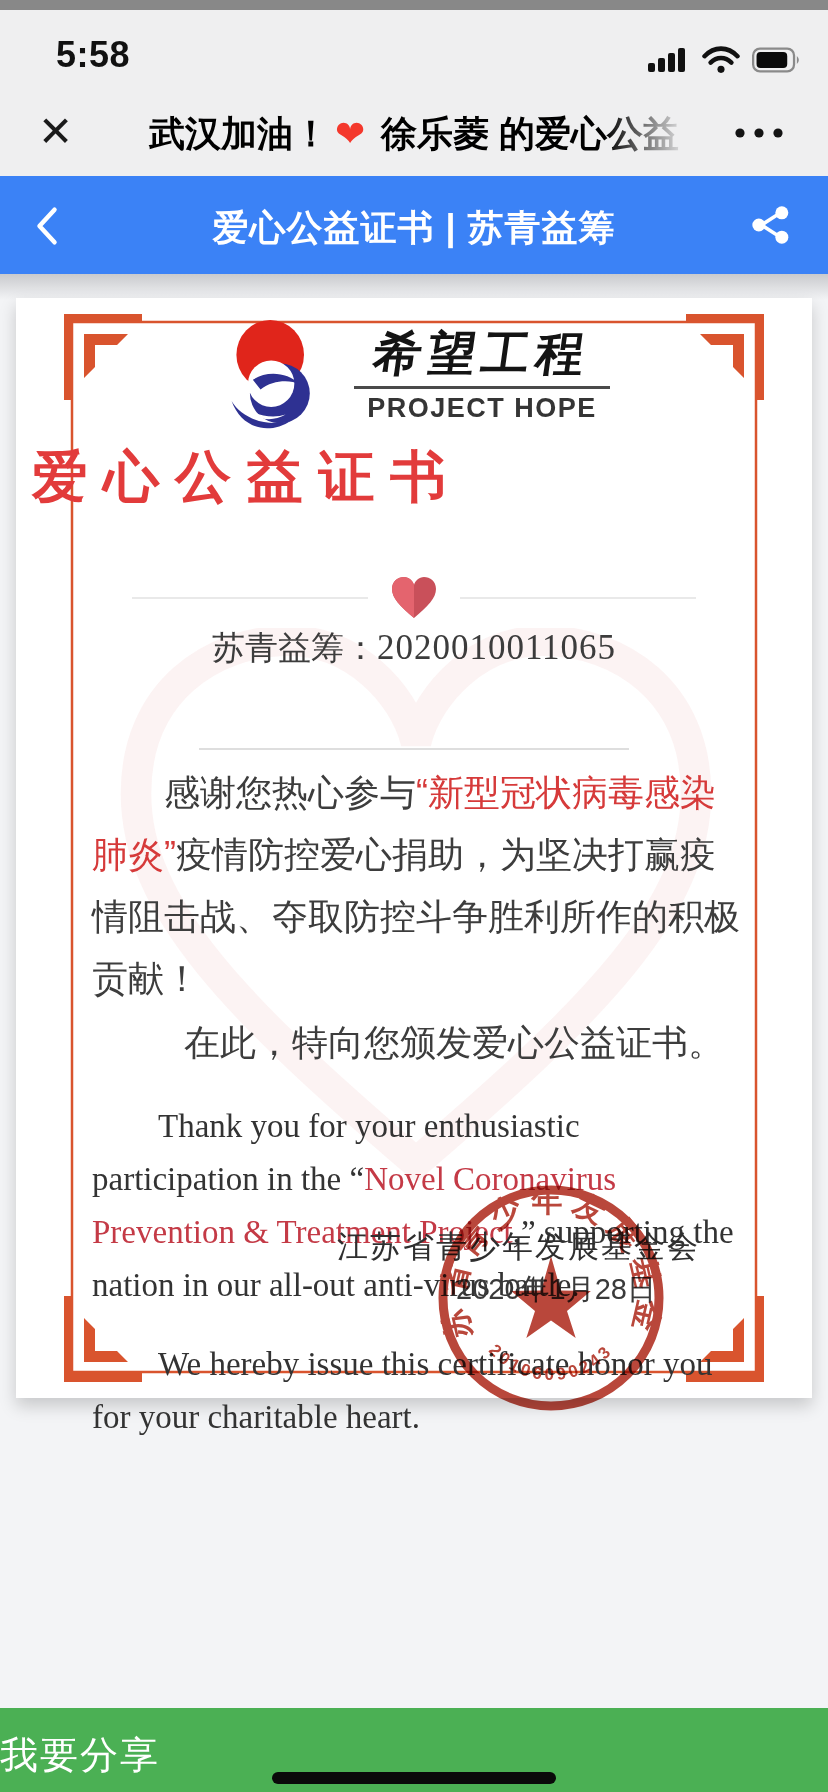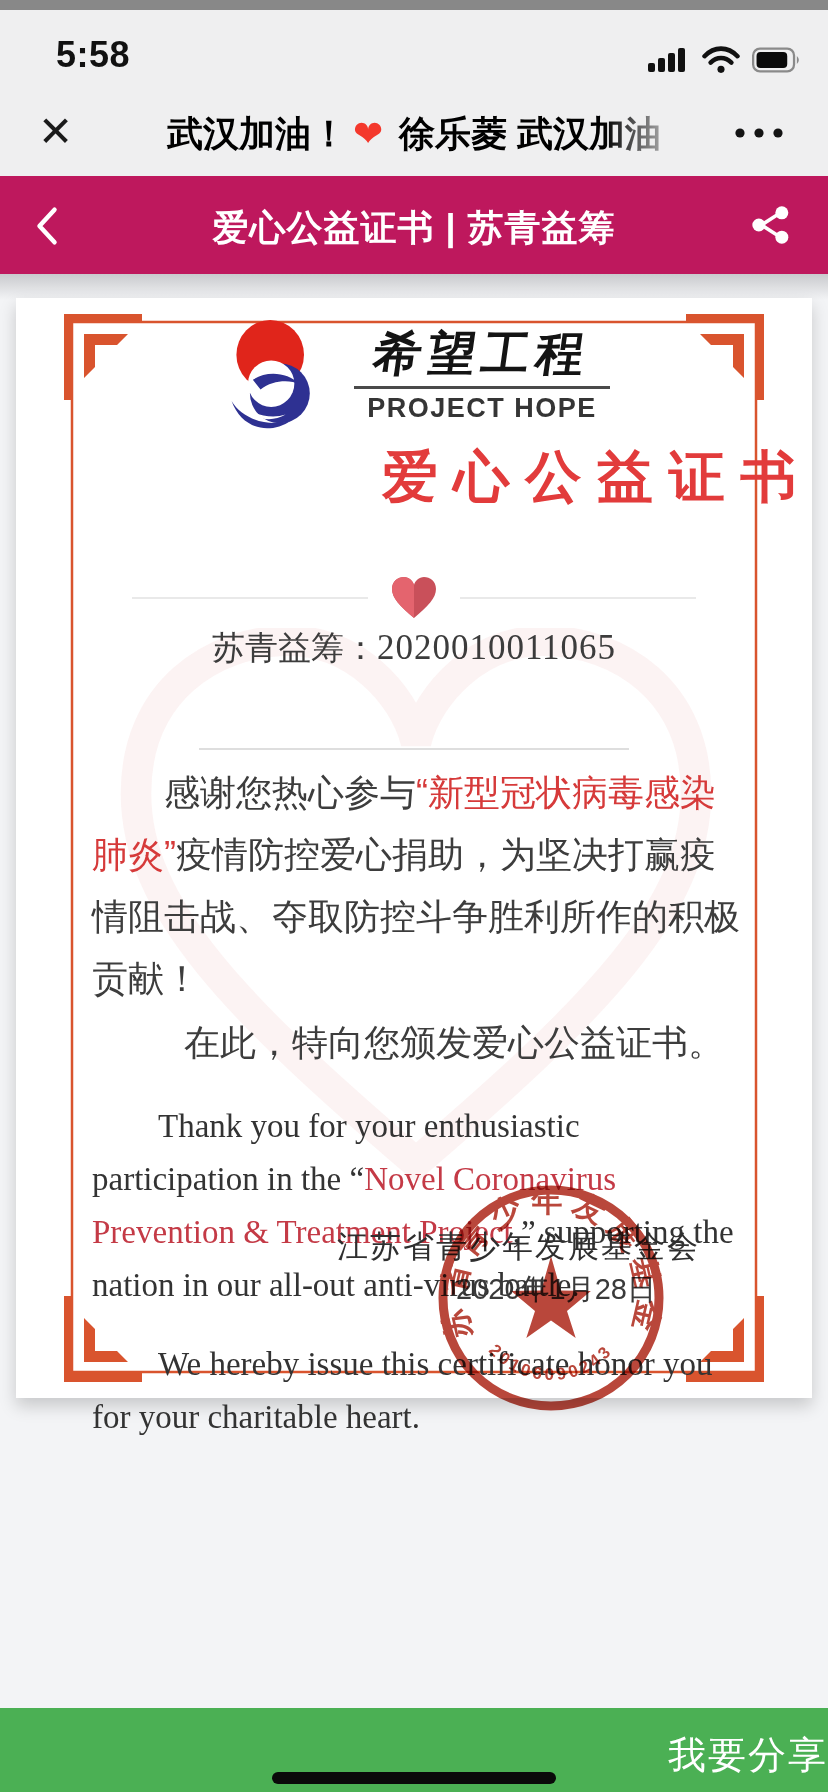--- a/index.html
+++ b/index.html
@@ -35,21 +35,21 @@
     position:absolute;left:16px;top:288px;width:796px;height:1100px;background:#fff;
     box-shadow:0 8px 16px rgba(0,0,0,.18);
   }
   .frame-svg{position:absolute;left:0;top:0;}
   .watermark{position:absolute;left:90px;top:330px;opacity:.55;pointer-events:none;}
   .logo-row{position:absolute;top:22px;left:0;width:100%;display:flex;justify-content:center;align-items:center;gap:20px;}
   .logo-text{display:flex;flex-direction:column;align-items:center;}
   .logo-cn{font-family:"Liberation Serif","DejaVu Serif",serif;font-size:48px;font-weight:700;color:#141414;transform:skewX(-8deg);letter-spacing:6px;line-height:52px;}
   .logo-rule{width:256px;height:3px;background:#4a4a4a;margin:6px 0 4px 0;}
   .logo-en{font-size:27px;font-weight:600;color:#353535;letter-spacing:1.5px;}
-  .title-cn{position:absolute;top:142px;left:0;width:100%;text-align:right;
+  .title-cn{position:absolute;top:142px;left:0;width:100%;text-align:left;
     font-size:56px;font-weight:700;color:#e23b3b;letter-spacing:.28em;text-indent:.28em;}
   .title-en{position:absolute;top:224px;left:0;width:100%;text-align:center;
     font-family:"Liberation Serif","DejaVu Serif",serif;font-size:31px;color:#8c8c8c;letter-spacing:.36em;text-indent:.36em;}
   .heart-divider{position:absolute;top:278px;left:0;width:100%;display:flex;justify-content:center;align-items:center;gap:22px;}
   .hd-line{width:236px;height:2px;background:#e9e9e9;}
   .cert-no{position:absolute;top:328px;left:0;width:100%;text-align:center;font-size:33px;color:#3c3c3c;}
   .cert-no .num{font-family:"Liberation Serif","DejaVu Serif",serif;font-size:35px;letter-spacing:1px;}
   .recipient{position:absolute;top:372px;left:0;width:100%;text-align:center;
     font-size:47px;color:#353535;letter-spacing:.22em;text-indent:.22em;}
   .name-divider{position:absolute;top:450px;left:183px;width:430px;height:2px;background:#dedede;}
@@ -57,21 +57,21 @@
   .p-cn{font-size:36px;line-height:62px;color:#3d3d3d;text-indent:2em;margin:0;}
   .p-cn + .p-cn{margin-top:2px;text-align:center;}
   .hl-cn{color:#d63a3a;}
   .p-en{font-family:"Liberation Serif","DejaVu Serif",serif;font-size:33px;line-height:53px;color:#333;text-indent:2em;margin:26px 0 0 0;}
   .hl-en{color:#c43a46;}
   .signature{position:absolute;top:928px;right:112px;font-size:31px;color:#2f2f2f;letter-spacing:2px;}
   .cert-date{position:absolute;top:972px;left:420px;width:240px;text-align:center;font-size:29px;color:#3a3a3a;}
   .seal{position:absolute;left:420px;top:885px;mix-blend-mode:multiply;opacity:.93;}
   
   .share-bar{position:absolute;left:0;top:1698px;width:100%;height:94px;cursor:pointer;}
-  .share-label{position:absolute;left:0;right:0;top:22px;text-align:right;font-size:38px;color:#fff;letter-spacing:2px;}
+  .share-label{position:absolute;left:0;right:0;top:22px;text-align:left;font-size:38px;color:#fff;letter-spacing:2px;}
   .home-indicator{position:absolute;left:272px;top:1762px;width:284px;height:12px;border-radius:6px;background:#0a0a0a;}
 </style>
 </head>
 <body>
 
 <div class="screen">
 
   <div class="statusbar">
     <div class="time">5:58</div>
     <div class="sb-icons">
@@ -89,29 +89,29 @@
       <svg width="50" height="28" viewBox="0 0 44 24">
         <rect x="1" y="2" width="36" height="20" rx="6" fill="none" stroke="#8a8a8a" stroke-width="2"></rect>
         <rect x="4" y="5" width="27" height="14" rx="3.5" fill="#0a0a0a"></rect>
         <path d="M39.5,8.5 Q43,12 39.5,15.5 Z" fill="#8a8a8a"></path>
       </svg>
     </div>
   </div>
 
   <div class="webview-header">
     <div class="close-x">✕</div>
-    <div class="wv-title"><span>武汉加油！</span><span class="t-heart">❤</span><span> 徐乐菱 武汉加油</span></div>
+    <div class="wv-title"><span>武汉加油！</span><span class="t-heart">❤</span><span> 徐乐菱 的爱心公益</span></div>
     <svg class="menu-dots" width="60" height="14">
       <circle cx="8" cy="7" r="4.6" fill="#141414"></circle>
       <circle cx="27" cy="7" r="4.6" fill="#141414"></circle>
       <circle cx="46" cy="7" r="4.6" fill="#141414"></circle>
     </svg>
   </div>
 
-  <div class="navbar" style="background:#be185d;">
+  <div class="navbar" style="background:#3b82f6;">
     <svg class="back-btn" width="26" height="40" viewBox="0 0 20 32">
       <polyline points="16,3 4,16 16,29" fill="none" stroke="#fff" stroke-width="3.6" stroke-linecap="round" stroke-linejoin="round"></polyline>
     </svg>
     <div class="nav-title">爱心公益证书 | 苏青益筹</div>
     <svg class="share-btn" width="46" height="46" viewBox="0 0 34 34">
       <line x1="10" y1="17" x2="24" y2="8" stroke="#fff" stroke-width="2.6"></line>
       <line x1="10" y1="17" x2="24" y2="26" stroke="#fff" stroke-width="2.6"></line>
       <circle cx="25" cy="8" r="4.8" fill="#fff"></circle>
       <circle cx="8" cy="17" r="4.8" fill="#fff"></circle>
       <circle cx="25" cy="26" r="4.8" fill="#fff"></circle>

